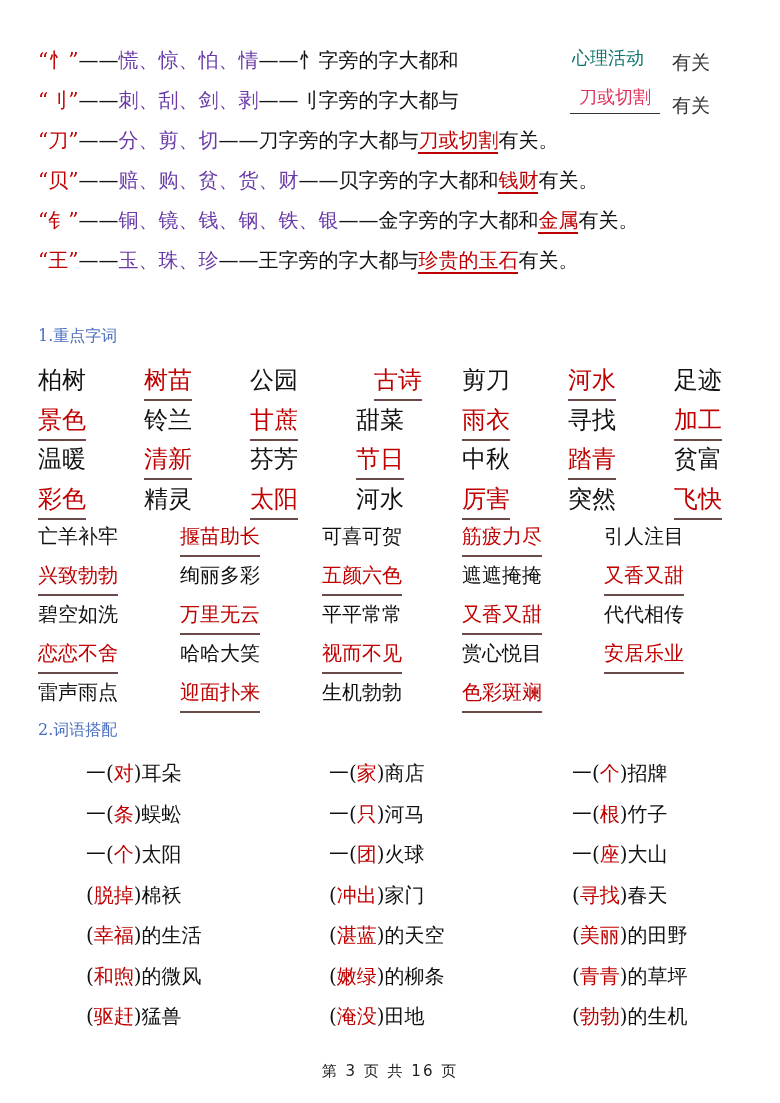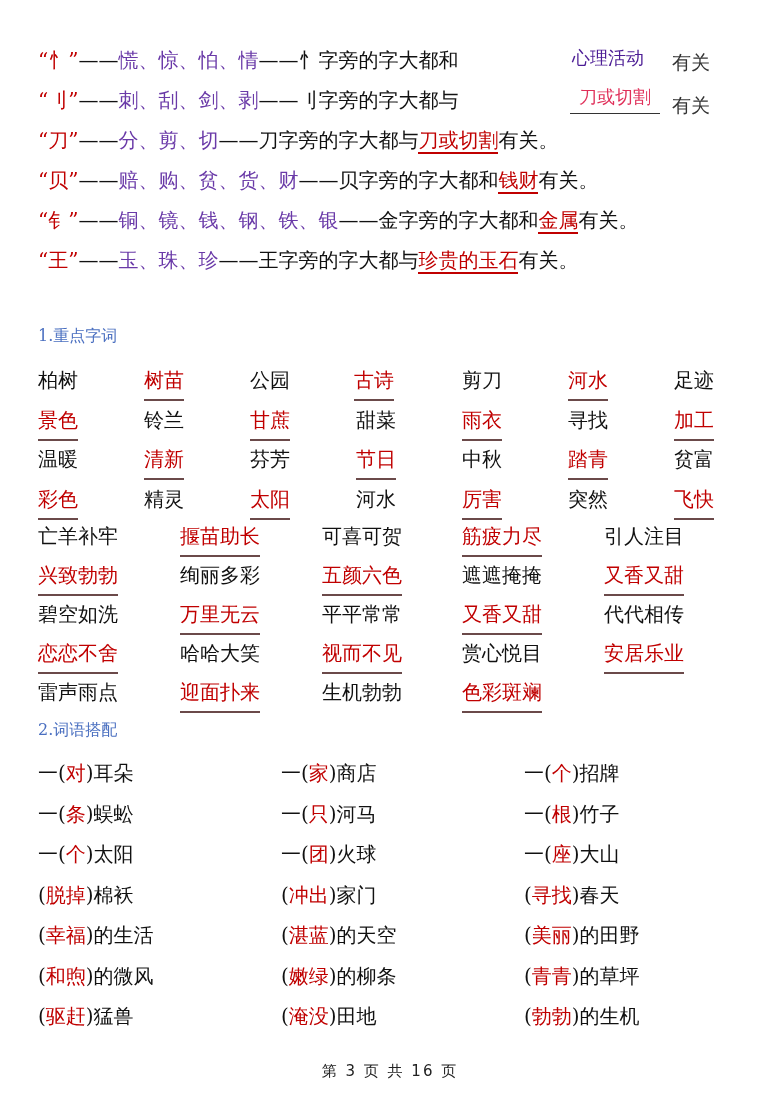--- a/index.html
+++ b/index.html
@@ -4,39 +4,39 @@
 <style>
   * { margin: 0; padding: 0; box-sizing: border-box; }
   html, body { width: 780px; height: 1103px; background: #ffffff; overflow: hidden; }
   body { font-family: "DejaVu Serif", "Liberation Serif", serif; color: #111111; position: relative; }
   .page { position: absolute; left: 0; top: 0; width: 780px; height: 1040px; }
 
   .rad-line { position: absolute; left: 38px; height: 36px; font-size: 20px; line-height: 36px; white-space: nowrap; }
   .rad-key { color: #c00000; }
   .rad-ex { color: #6a3aa8; }
   .rad-ans { color: #c00000; border-bottom: 2px solid #c00000; }
-  .rad-ans-plain { color: #4c1d95; font-family: "DejaVu Sans", "Liberation Sans", sans-serif; font-size: 18px; }
+  .rad-ans-plain { color: #0f766e; font-family: "DejaVu Sans", "Liberation Sans", sans-serif; font-size: 18px; }
   .blank-ans { position: absolute; left: 570px; top: 86px; width: 90px; border-bottom: 1.5px solid #333; height: 28px; color: #e0305a; font-family: "DejaVu Sans", "Liberation Sans", sans-serif; font-size: 18px; line-height: 22px; text-align: center; }
   .tail { position: absolute; font-size: 19px; color: #333; }
 
   .section-bar { position: absolute; left: 36px; top: 284px; width: 706px; height: 32px; background: #b7e0f2; font-size: 21px; line-height: 32px; padding-left: 2px; font-weight: bold; color: #111; }
   .subhead { position: absolute; left: 38px; font-size: 16px; color: #4a6fc0; }
 
   .grid7 { position: absolute; left: 38px; top: 362px; }
   .row7 { position: relative; height: 39.5px; }
-  .cell7 { position: absolute; top: 0; font-size: 20px; line-height: 36px; white-space: nowrap; text-align: center; }
+  .cell7 { position: absolute; top: 0; font-size: 24px; line-height: 36px; white-space: nowrap; text-align: center; }
   .red-ul { color: #c00000; border-bottom: 2px solid #6b4a4a; padding-bottom: 1px; }
 
   .grid5 { position: absolute; left: 38px; top: 518px; }
   .row5 { position: relative; height: 39px; }
   .cell5 { position: absolute; top: 0; font-size: 20px; line-height: 36px; white-space: nowrap; }
 
   .grid3 { position: absolute; left: 38px; top: 755px; }
   .row3 { position: relative; height: 40.5px; }
-  .cell3 { position: absolute; top: 0; font-size: 20px; line-height: 36px; white-space: nowrap; }
+  .cell3 { position: absolute; top: 0; font-size: 20px; line-height: 36px; white-space: nowrap; margin-left: 48px; }
   .fill { color: #c00000; }
 
   .footer { position: absolute; left: 0; width: 780px; top: 1062px; text-align: center; font-size: 15px; color: #222; letter-spacing: 2px; font-family: "DejaVu Sans", "Liberation Sans", sans-serif; }
 </style>
 </head>
 <body>
 
 <div class="page">
 
   <div class="rad-line" style="top:42px">
@@ -67,21 +67,21 @@
     <span class="rad-key">“钅”</span><span>——</span><span class="rad-ex">铜、镜、钱、钢、铁、银</span><span>——</span><span>金字旁的字大都和</span><span class="rad-ans">金属</span><span>有关。</span>
   </div>
 
   <div class="subhead" style="top:326px">1.重点字词</div>
 
   <div class="grid7">
     <div class="row7">
       <span class="cell7" style="left:0px">柏树</span>
       <span class="cell7 red-ul" style="left:106px">树苗</span>
       <span class="cell7" style="left:212px">公园</span>
-      <span class="cell7 red-ul" style="left:316px">古诗</span>
+      <span class="cell7 red-ul" style="left:336px">古诗</span>
       <span class="cell7" style="left:424px">剪刀</span>
       <span class="cell7 red-ul" style="left:530px">河水</span>
       <span class="cell7" style="left:636px">足迹</span>
     </div>
     <div class="row7">
       <span class="cell7 red-ul" style="left:0px">景色</span>
       <span class="cell7" style="left:106px">铃兰</span>
       <span class="cell7 red-ul" style="left:212px">甘蔗</span>
       <span class="cell7" style="left:318px">甜菜</span>
       <span class="cell7 red-ul" style="left:424px">雨衣</span>

